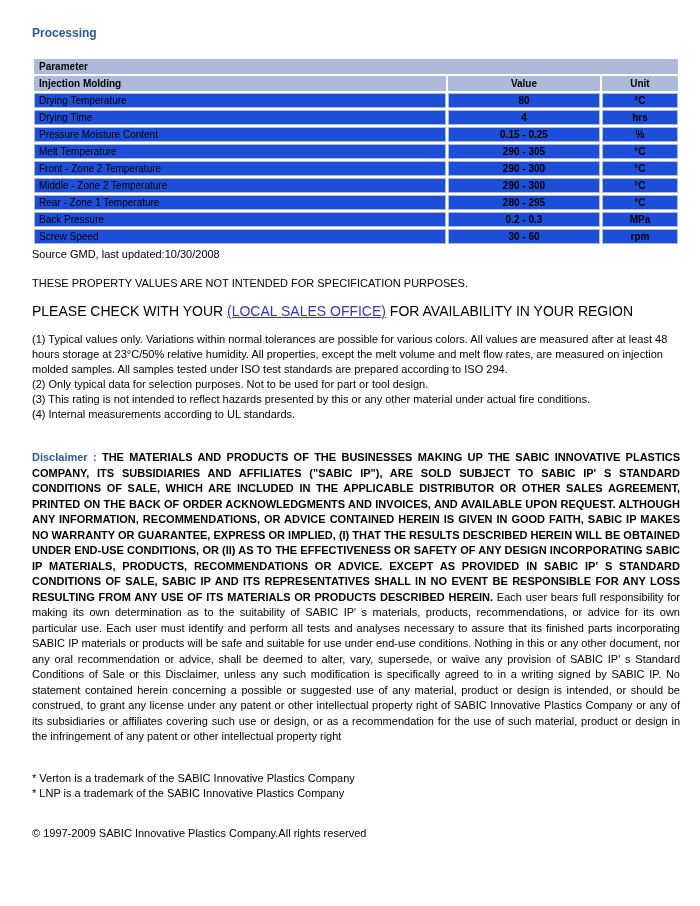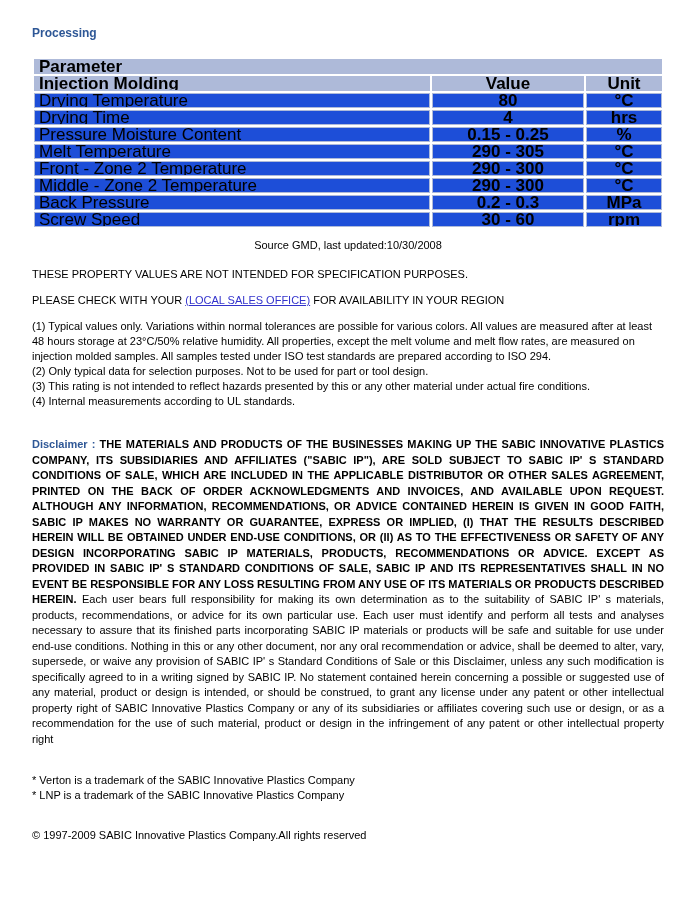--- a/index.html
+++ b/index.html
@@ -1,46 +1,46 @@
 <!DOCTYPE html>
 <html style="--accent-blue: #2e5796; --link-blue: #3333cc; --table-header-bg: #aebad9; --table-border: #aebad9;"><head>
 <meta charset="utf-8">
 <style>
   html,body{margin:0;padding:0;}
   body{
     width:700px;height:906px;background:#ffffff;color:#000;
     font-family:"Liberation Sans","DejaVu Sans",sans-serif;
     overflow:hidden;
   }
-  .page{padding:26px 36px 0 32px;box-sizing:border-box;}
+  .page{padding:26px 20px 0 32px;box-sizing:border-box;}
   .title{
     color:var(--accent-blue,#2e5796);
     font-weight:bold;font-size:12px;margin:0 0 17px 0;
   }
   table{
     width:100%;table-layout:fixed;
     border-collapse:separate;border-spacing:2px;
-    font-size:17px;
+    font-size:10px;
   }
   col.c2{width:152px;} col.c3{width:76px;}
   th,td{
     border:1px solid var(--table-border,#aebad9);
     padding:0 4px;height:13px;line-height:13px;
     overflow:hidden;white-space:nowrap;box-sizing:content-box;
   }
   th{
     background:var(--table-header-bg,#aebad9);
     text-align:left;font-weight:bold;
   }
   th.center{text-align:center;}
   td{background:#1d4ed8;}
   td.col-value,td.col-unit{text-align:center;font-weight:bold;}
-  .source{text-align:center;font-size:11px;margin-top:10px;}
+  .source{text-align:left;font-size:11px;margin-top:2px;}
   .note1{font-size:11px;margin:17px 0 0 0;}
-  .note2{font-size:11px;margin:14px 0 0 0;}
+  .note2{font-size:14px;margin:14px 0 0 0;}
   a.link{color:var(--link-blue,#3333cc);text-decoration:underline;cursor:pointer;}
   .footnotes{font-size:11px;line-height:15px;margin-top:13px;}
   .footnotes div{margin:0;}
   .disclaimer{
     font-size:11px;line-height:15.5px;margin:28px 0 0 0;
     text-align:justify;
   }
   .disc-label{color:var(--accent-blue,#2e5796);font-weight:bold;}
   .disc-bold{font-weight:bold;}
   .trademarks{font-size:11px;line-height:15px;margin-top:26px;}
@@ -94,20 +94,25 @@
           <td class="col-parameter">Front - Zone 2 Temperature</td>
           <td class="col-value">290 - 300</td>
           <td class="col-unit">°C</td>
         </tr>
         <tr>
           <td class="col-parameter">Middle - Zone 2 Temperature</td>
           <td class="col-value">290 - 300</td>
           <td class="col-unit">°C</td>
         </tr>
         <tr>
+          <td class="col-parameter">Rear - Zone 1 Temperature</td>
+          <td class="col-value">280 - 295</td>
+          <td class="col-unit">°C</td>
+        </tr>
+        <tr>
           <td class="col-parameter">Back Pressure</td>
           <td class="col-value">0.2 - 0.3</td>
           <td class="col-unit">MPa</td>
         </tr>
         <tr>
           <td class="col-parameter">Screw Speed</td>
           <td class="col-value">30 - 60</td>
           <td class="col-unit">rpm</td>
         </tr>
       </tbody>

